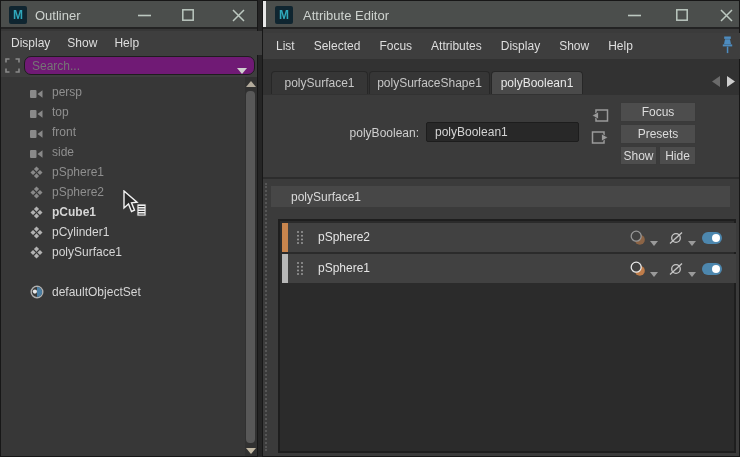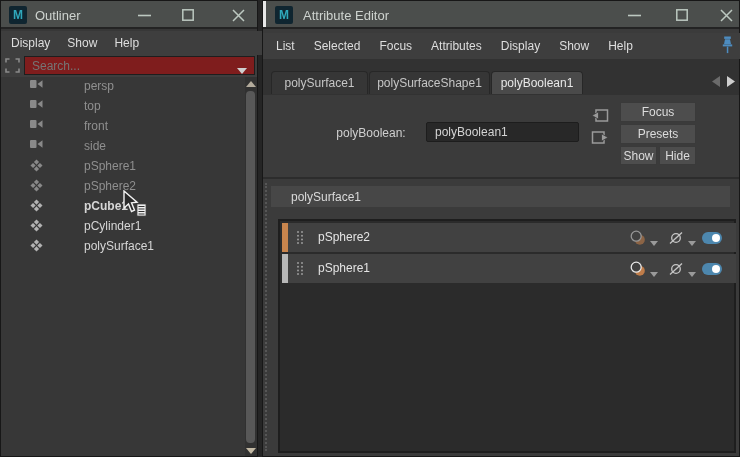--- a/index.html
+++ b/index.html
@@ -10,24 +10,24 @@
   .win{background:#373737;border:1px solid #171717;box-sizing:border-box;}
   .titlebar{height:28px;background:#4b4e4c;border-bottom:2px solid #232323;box-sizing:border-box;}
   .title-text{position:absolute;top:7px;font-size:13px;color:#ced3cf;}
   .maya-icon{position:absolute;top:5px;width:18px;height:18px;background:#0f2530;border-radius:2px;
              display:flex;align-items:center;justify-content:center;}
   .maya-m{color:#2fa8bc;font-weight:bold;font-size:12px;line-height:1;}
   .winbtn{position:absolute;display:flex;align-items:center;justify-content:center;width:22px;height:22px;top:3px;}
   .menubar{background:#3e3e3e;display:flex;align-items:center;}
   .menubar span{color:#dedede;cursor:default;}
   .searchrow{background:#3e3e3e;}
-  .search-input{position:absolute;left:23px;top:1px;width:222px;height:17px;background:#7f1d1d;
-                border:1px solid #1e1e1e;border-radius:0;color:#8f8f8f;font-size:12px;
+  .search-input{position:absolute;left:23px;top:1px;width:222px;height:17px;background:#701a75;
+                border:1px solid #1e1e1e;border-radius:7px;color:#8f8f8f;font-size:12px;
                 padding:0 0 0 7px;font-family:"Liberation Sans",sans-serif;outline:none;}
-  .ol-row{position:absolute;left:0;width:242px;height:20px;display:flex;align-items:flex-start;gap:32px;}
+  .ol-row{position:absolute;left:0;width:242px;height:20px;display:flex;align-items:flex-end;}
   .ol-row .ic{width:16px;margin-left:28px;display:flex;align-items:center;}
   .ol-row .lbl{margin-left:6px;}
   .ol-row.dim .lbl{color:#8f8f8f;}
   .ol-row.dim .ic{color:#898989;}
   .ol-row .ic{color:#b2b2b2;}
   .sb-track{background:#313131;}
   .sb-thumb{position:absolute;left:1px;width:9px;background:#585858;border-radius:4px;}
   .tri-up{width:0;height:0;border-left:5px solid transparent;border-right:5px solid transparent;border-bottom:6px solid #b3ab9c;}
   .tri-down{width:0;height:0;border-left:5px solid transparent;border-right:5px solid transparent;border-top:6px solid #c3b9a4;}
   .tab{position:absolute;top:0;height:23px;background:#363636;border:1px solid #272727;border-bottom:none;
@@ -177,20 +177,30 @@
           <span class="ic">
             <svg width="13" height="13" viewBox="0 0 14 14" fill="currentColor">
               <polygon points="7,0.5 9.8,3.3 7,6.1 4.2,3.3"></polygon>
               <polygon points="3.3,4.2 6.1,7 3.3,9.8 0.5,7"></polygon>
               <polygon points="10.7,4.2 13.5,7 10.7,9.8 7.9,7"></polygon>
               <polygon points="7,7.9 9.8,10.7 7,13.5 4.2,10.7"></polygon>
             </svg>
           </span>
           <span class="lbl">polySurface1</span>
         </div>
+      <div class="ol-row" style="top:202px;">
+          <span class="ic">
+            <svg width="14" height="14" viewBox="0 0 14 14">
+              <circle cx="7" cy="7" r="5.8" fill="#3a3a3a" stroke="#b0b0b0" stroke-width="1.4"></circle>
+              <path d="M7,1.9 a5.1,5.1 0 0 1 0,10.2 z" fill="#4a7fa5"></path>
+              <circle cx="4.9" cy="6.6" r="2.1" fill="#e8e8e8"></circle>
+            </svg>
+          </span>
+          <span class="lbl">defaultObjectSet</span>
+        </div>
     </div>
 
     <div class="r sb-track" style="left:244px;top:76px;width:12px;height:379px;">
       <div class="r" style="left:1px;top:4px;">
           <div class="tri-up"></div>
         </div>
       <div class="sb-thumb" style="top:14px;height:352px;"></div>
       <div class="r" style="left:1px;top:371px;">
           <div class="tri-down"></div>
         </div>
@@ -245,21 +255,21 @@
       <div class="tab" style="left:106px;width:121px;top:12px;">polySurfaceShape1</div>
       <div class="tab active" style="left:228px;width:92px;top:12px;">polyBoolean1</div>
       <span class="r" style="left:449px;top:17px;"><svg width="8" height="11">
             <polygon points="8,0 8,11 0,5.5" fill="#6b6b6b"></polygon>
           </svg></span>
       <span class="r" style="left:464px;top:17px;"><svg width="8" height="11">
             <polygon points="0,0 0,11 8,5.5" fill="#cfcfcf"></polygon>
           </svg></span>
     </div>
 
-    <span class="r" style="left:60px;top:125px;width:96px;text-align:center;color:#cfcfcf;">polyBoolean:</span>
+    <span class="r" style="left:60px;top:125px;width:96px;text-align:right;color:#cfcfcf;">polyBoolean:</span>
     <input class="field" style="left: 163px; top: 121px; width: 153px; height: 20px;" value="polyBoolean1">
     <span class="r" style="left:328px;top:107px;">
       <svg width="18" height="15" viewBox="0 0 18 15">
           <rect x="5" y="2" width="11.5" height="11" fill="none" stroke="#9a9a9a" stroke-width="1.5"></rect>
           <polygon points="1,7.5 7.5,3.8 7.5,11.2" fill="#9a9a9a" stroke="#3b3b3b" stroke-width="0.8"></polygon>
         </svg>
     </span>
     <span class="r" style="left:328px;top:129px;">
       <svg width="18" height="15" viewBox="0 0 18 15">
           <rect x="1.5" y="2" width="11.5" height="11" fill="none" stroke="#9a9a9a" stroke-width="1.5"></rect>

